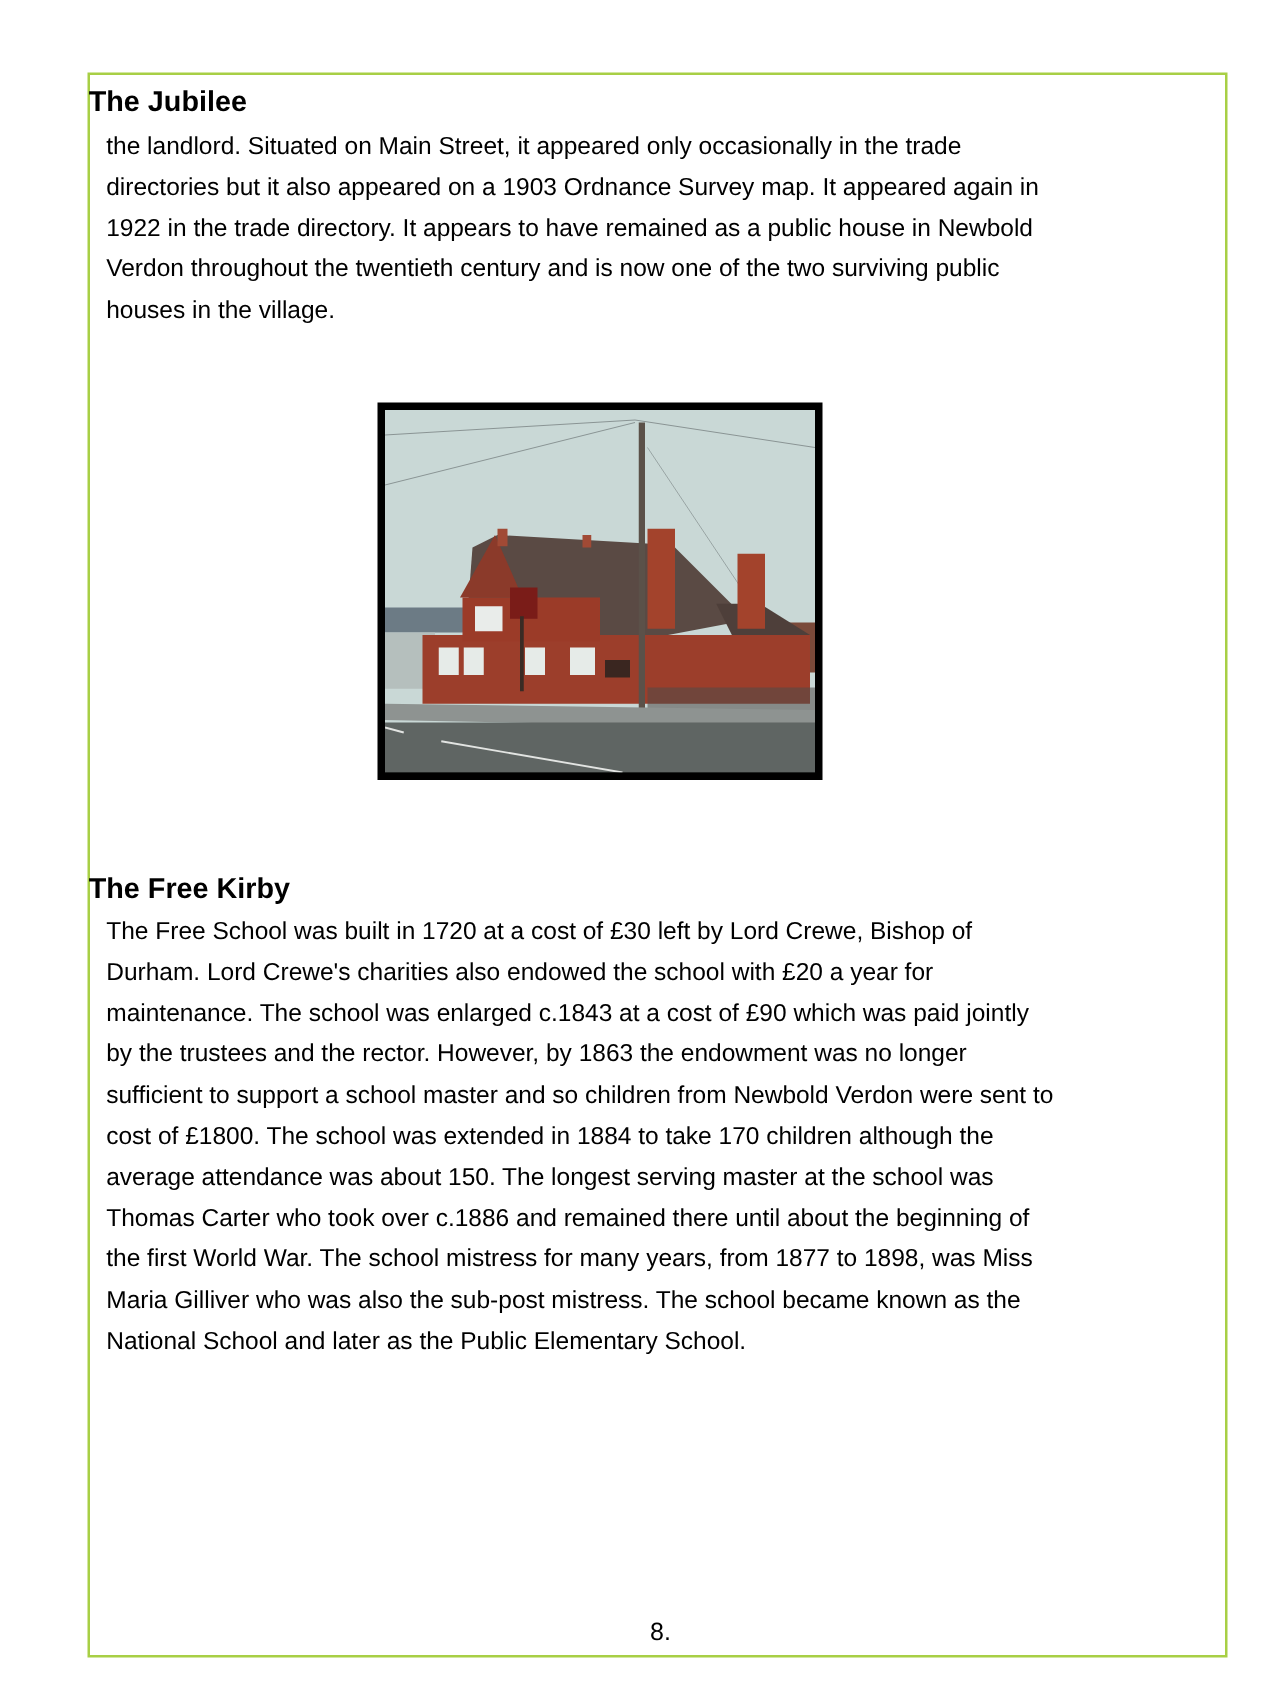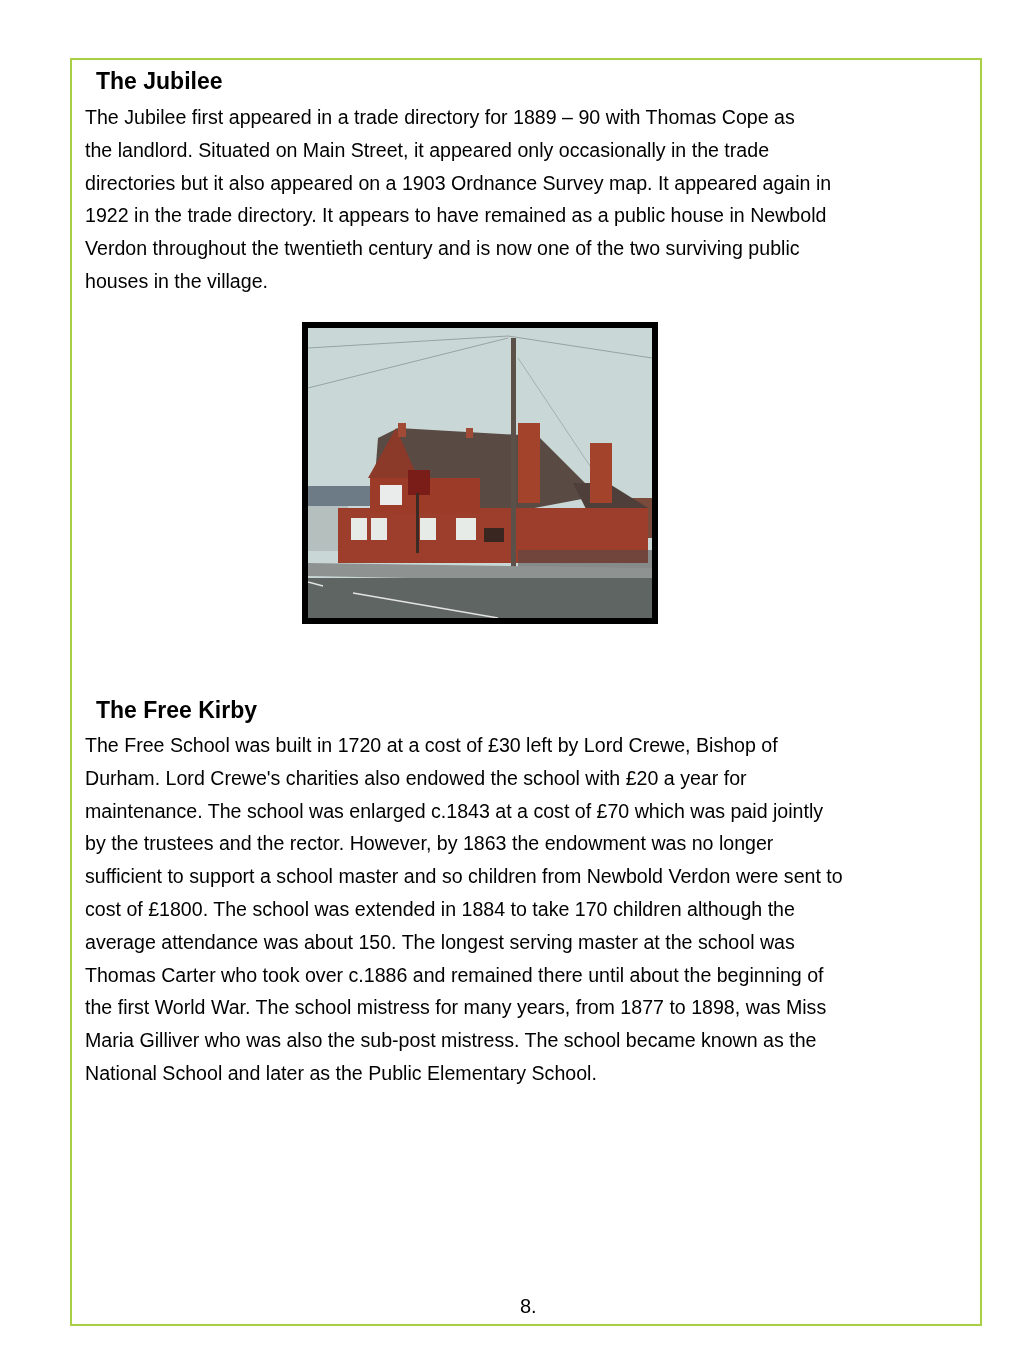--- a/index.html
+++ b/index.html
@@ -2,41 +2,40 @@
 <html><head>
   <meta charset="utf-8">
   <style>
     html, body { margin: 0; padding: 0; background: #ffffff; }
     body { width: 1024px; height: 1365px; position: relative; overflow: hidden; font-family: "Liberation Sans", sans-serif; color: #000; }
     .page-border {
       position: absolute; left: 70px; top: 58px; width: 912px; height: 1268px;
       border: 2px solid #a8cf45; box-sizing: border-box;
     }
     .section-title {
-      position: absolute; left: 96px; font-weight: bold; font-size: 23px; line-height: 28px; margin: 0;
+      position: absolute; left: 71px; font-weight: bold; font-size: 23px; line-height: 28px; margin: 0;
     }
     .body-text {
       position: absolute; left: 85px; font-size: 19.6px; line-height: 32.8px; margin: 0; white-space: nowrap;
     }
     .body-text .line { display: block; }
     .photo-frame {
       position: absolute; left: 302px; top: 322px; width: 356px; height: 302px;
       background: #000; box-sizing: border-box; padding: 6px 6px 6px 6px;
     }
     .photo { width: 100%; height: 100%; position: relative; overflow: hidden; }
     .page-number { position: absolute; left: 520px; top: 1294px; font-size: 20px; line-height: 24px; }
   </style>
 </head>
 <body>
 
 <div class="page-border"></div>
 
 <h2 class="section-title" style="top:67px;">The Jubilee</h2>
 <p class="body-text" style="top:101px;">
-  <span class="line">The Jubilee first appeared in a trade directory for 1889 – 90 with Thomas Cope as</span>
   <span class="line">the landlord. Situated on Main Street, it appeared only occasionally in the trade</span>
   <span class="line">directories but it also appeared on a 1903 Ordnance Survey map. It appeared again in</span>
   <span class="line">1922 in the trade directory. It appears to have remained as a public house in Newbold</span>
   <span class="line">Verdon throughout the twentieth century and is now one of the two surviving public</span>
   <span class="line">houses in the village.</span>
 </p>
 
 <div class="photo-frame">
   <div class="photo" title="Photograph of The Jubilee pub, a red-brick building with a tiled roof and chimneys, on a street corner with a telegraph pole">
     <svg width="344" height="290" viewBox="0 0 344 290" xmlns="http://www.w3.org/2000/svg">
@@ -86,21 +85,21 @@
       <line x1="45" y1="265" x2="190" y2="290" stroke="#e2e4e2" stroke-width="1.5"></line>
       <line x1="0" y1="254" x2="15" y2="258" stroke="#e2e4e2" stroke-width="1.5"></line>
     </svg>
   </div>
 </div>
 
 <h2 class="section-title" style="top:696px;">The Free Kirby</h2>
 <p class="body-text" style="top:729px;">
   <span class="line">The Free School was built in 1720 at a cost of £30 left by Lord Crewe, Bishop of</span>
   <span class="line">Durham. Lord Crewe's charities also endowed the school with £20 a year for</span>
-  <span class="line">maintenance. The school was enlarged c.1843 at a cost of £70 which was paid jointly</span>
+  <span class="line">maintenance. The school was enlarged c.1843 at a cost of £90 which was paid jointly</span>
   <span class="line">by the trustees and the rector. However, by 1863 the endowment was no longer</span>
   <span class="line">sufficient to support a school master and so children from Newbold Verdon were sent to</span>
   <span class="line">cost of £1800. The school was extended in 1884 to take 170 children although the</span>
   <span class="line">average attendance was about 150. The longest serving master at the school was</span>
   <span class="line">Thomas Carter who took over c.1886 and remained there until about the beginning of</span>
   <span class="line">the first World War. The school mistress for many years, from 1877 to 1898, was Miss</span>
   <span class="line">Maria Gilliver who was also the sub-post mistress. The school became known as the</span>
   <span class="line">National School and later as the Public Elementary School.</span>
 </p>
 

